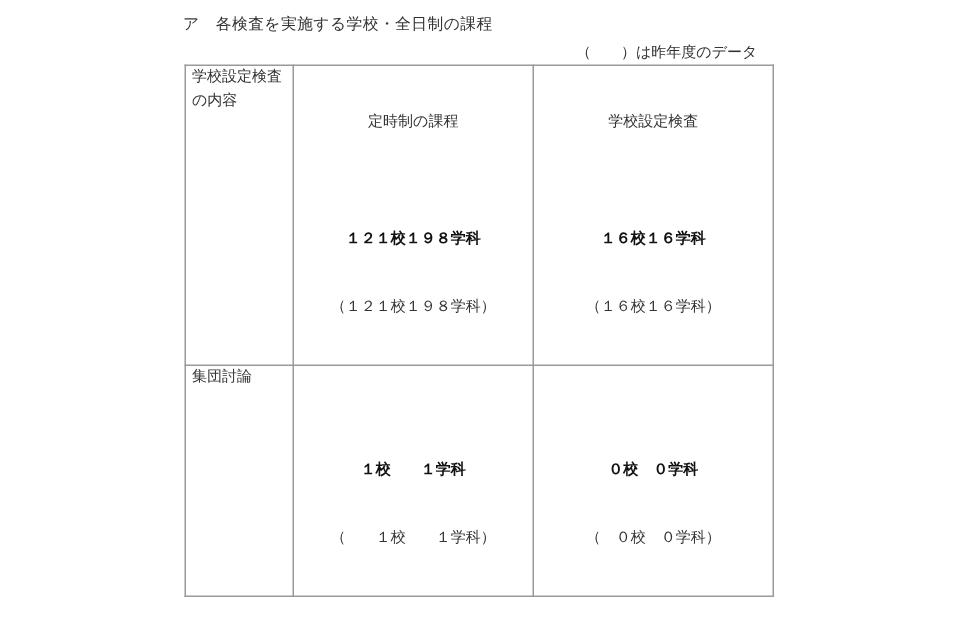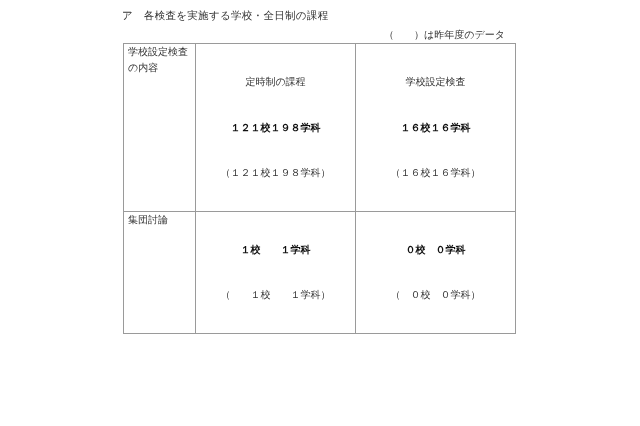--- a/index.html
+++ b/index.html
@@ -4,21 +4,21 @@
 <style>
   html, body { margin:0; padding:0; background:#ffffff; }
   body { width:640px; height:426px; position:relative; overflow:hidden;
          font-family: "DejaVu Serif", "Liberation Serif", serif; color:#222; }
   .title { position:absolute; left:122px; top:9px; font-size:10.5px; color:#333; letter-spacing:0.3px; white-space:nowrap; }
   .note { position:absolute; left:384px; top:28px; font-size:10px; color:#333; white-space:nowrap; }
   table.grid { position:absolute; left:123px; top:43px; width:392px; border-collapse:collapse; table-layout:fixed; }
   table.grid td { border:1px solid #9a9a9a; padding:0; vertical-align:top; font-size:10px; line-height:15px; color:#333; }
   .lbl { padding-left:4px !important; white-space:nowrap; }
   .c { text-align:center; white-space:pre; }
-  .num { font-family: Liberation Sans, sans-serif; }
+  .num { font-family: Liberation Sans, sans-serif; margin-top: 32px; }
   .cell-line { height:15.5px; white-space:pre; }
   .bold { font-weight:bold; color:#111; }
 </style>
 </head>
 <body>
 
 <div class="title">ア　各検査を実施する学校・全日制の課程</div>
 <div class="note">（　　）は昨年度のデータ</div>
 
 <table class="grid">

